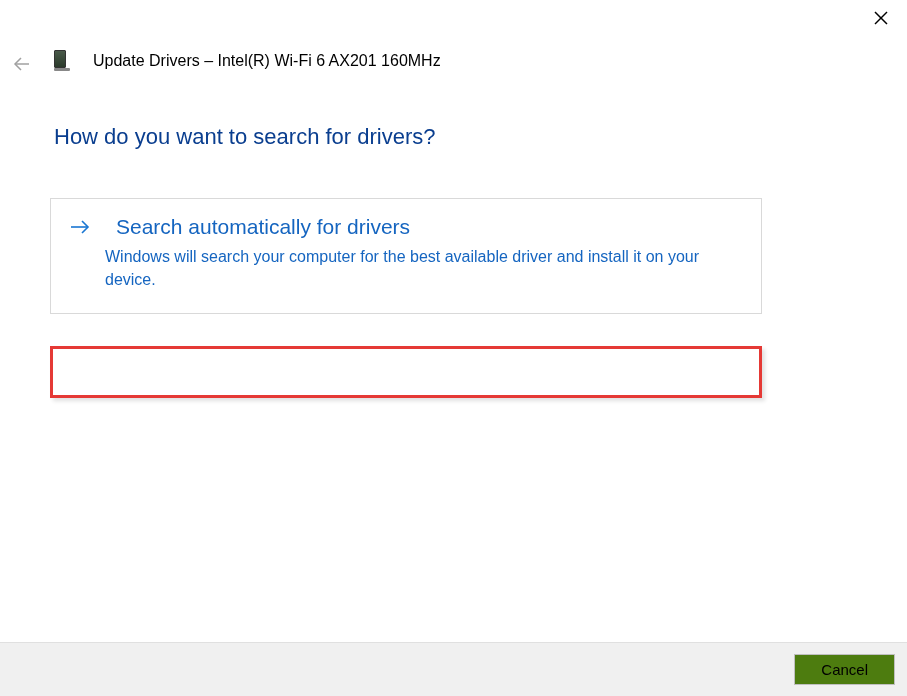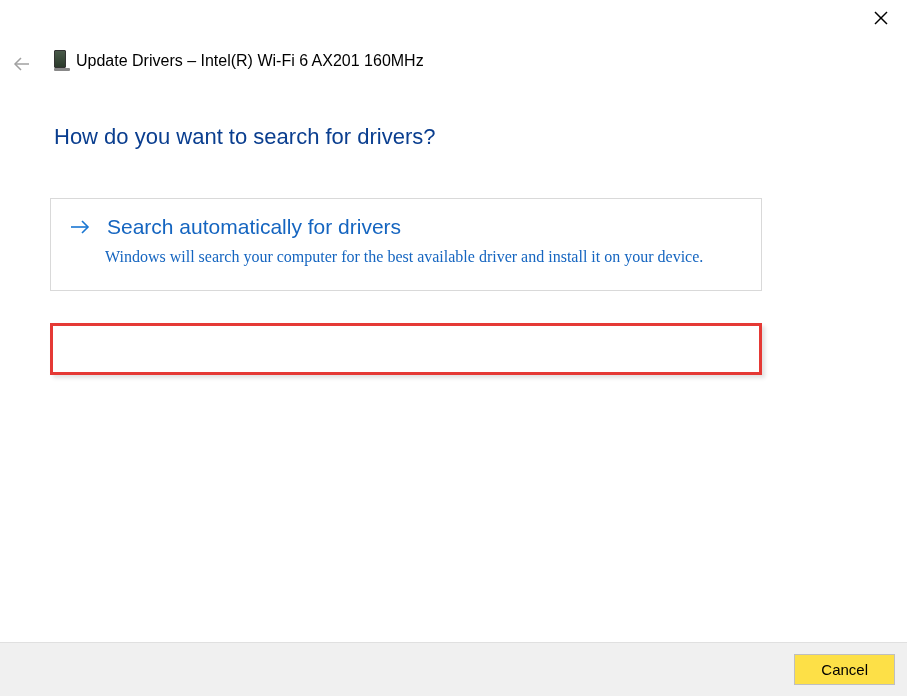--- a/index.html
+++ b/index.html
@@ -49,21 +49,21 @@
       stroke: #a0a0a0;
       stroke-width: 1.5;
       fill: none;
     }
     .header-row {
       position: absolute;
       top: 50px;
       left: 54px;
       display: flex;
       align-items: center;
-      gap: 6px;
+      gap: 23px;
     }
     .device-icon {
       width: 16px;
       height: 22px;
       position: relative;
     }
     .device-icon-inner {
       width: 12px;
       height: 18px;
       background: linear-gradient(to bottom, #4a5a4a 0%, #2a3a2a 100%);
@@ -106,21 +106,21 @@
       border: 3px solid #e53935;
       box-shadow: 3px 3px 4px rgba(0,0,0,0.12);
       padding: 18px 18px 28px 18px;
     }
     .option-spacer {
       height: 32px;
     }
     .option-head {
       display: flex;
       align-items: center;
-      gap: 16px;
+      gap: 25px;
     }
     .arrow-icon {
       width: 22px;
       height: 22px;
       flex-shrink: 0;
     }
     .arrow-icon svg {
       stroke: #1976d2;
       stroke-width: 1.6;
       fill: none;
@@ -130,37 +130,36 @@
       color: #1565c0;
       font-weight: 400;
     }
     .option-desc {
       margin-left: 36px;
       margin-top: 6px;
       font-size: 16px;
       color: #1565c0;
       line-height: 1.45;
       max-width: 620px;
-      font-family: Liberation Serif, serif;
     }
     .footer {
       position: absolute;
       bottom: 0;
       left: 0;
       right: 0;
       height: 54px;
       background: #f0f0f0;
       border-top: 1px solid #e0e0e0;
       display: flex;
       align-items: center;
       justify-content: flex-end;
       padding-right: 12px;
     }
     .cancel-btn {
-      background: #fde047;
+      background: #4d7c0f;
       border: 1px solid #bfbfbf;
       padding: 6px 26px;
       font-size: 15px;
       font-family: inherit;
       cursor: pointer;
     }
   </style>
 </head>
 <body>
 

